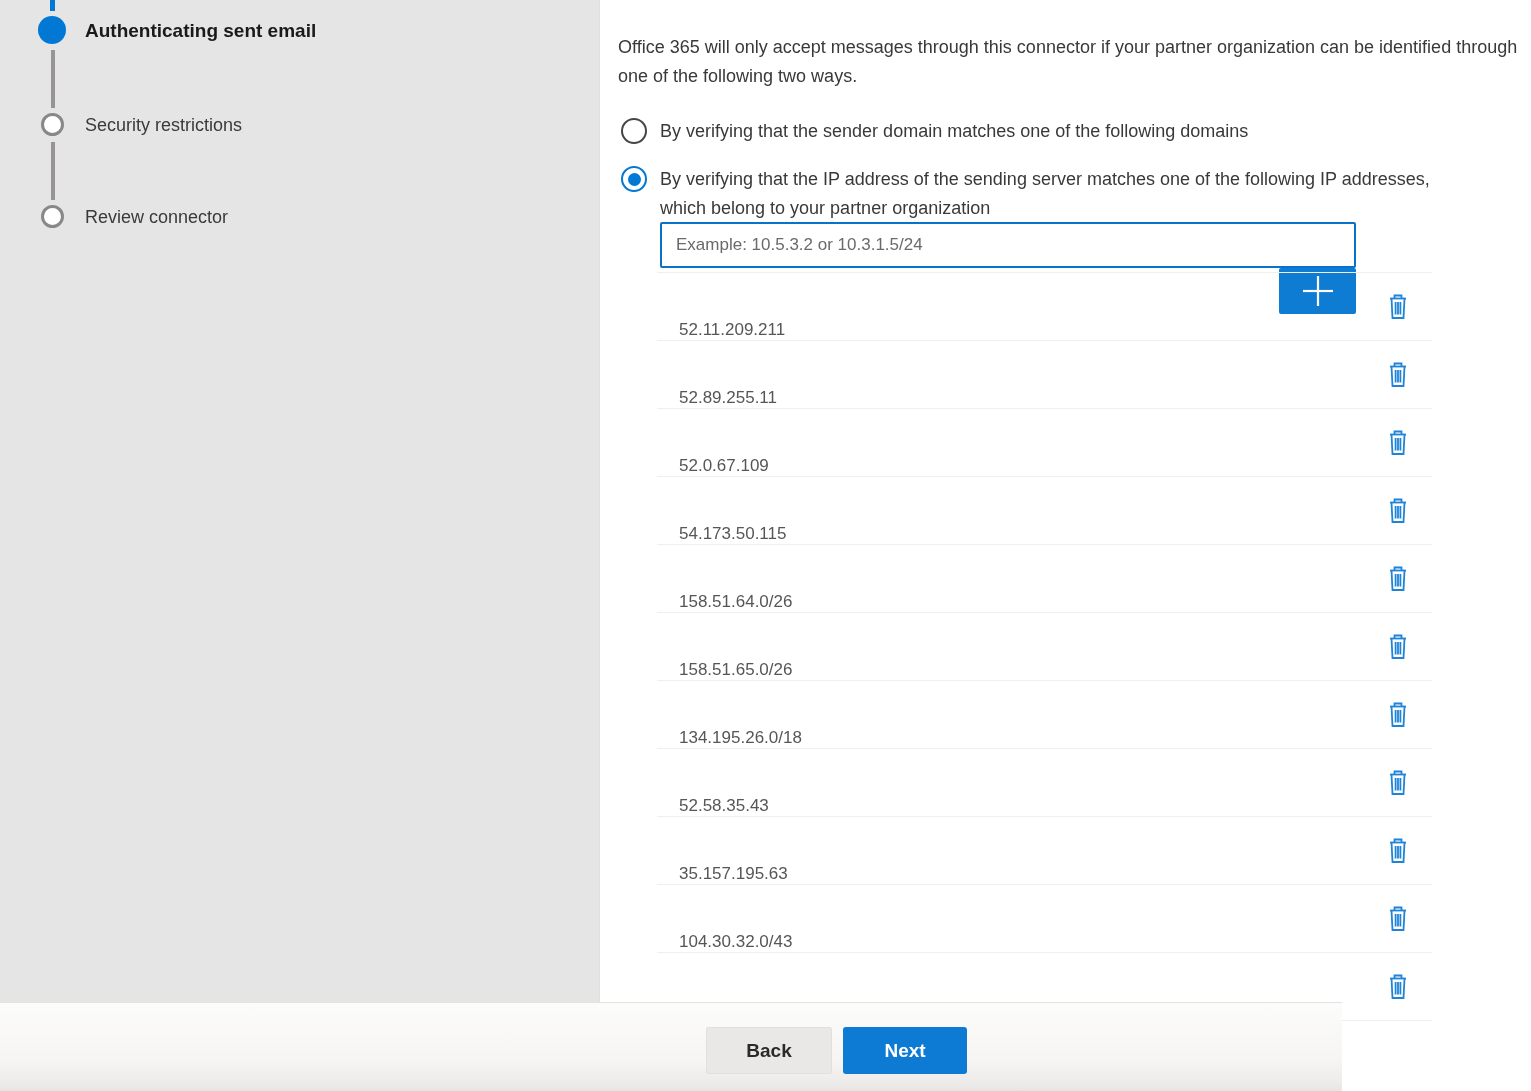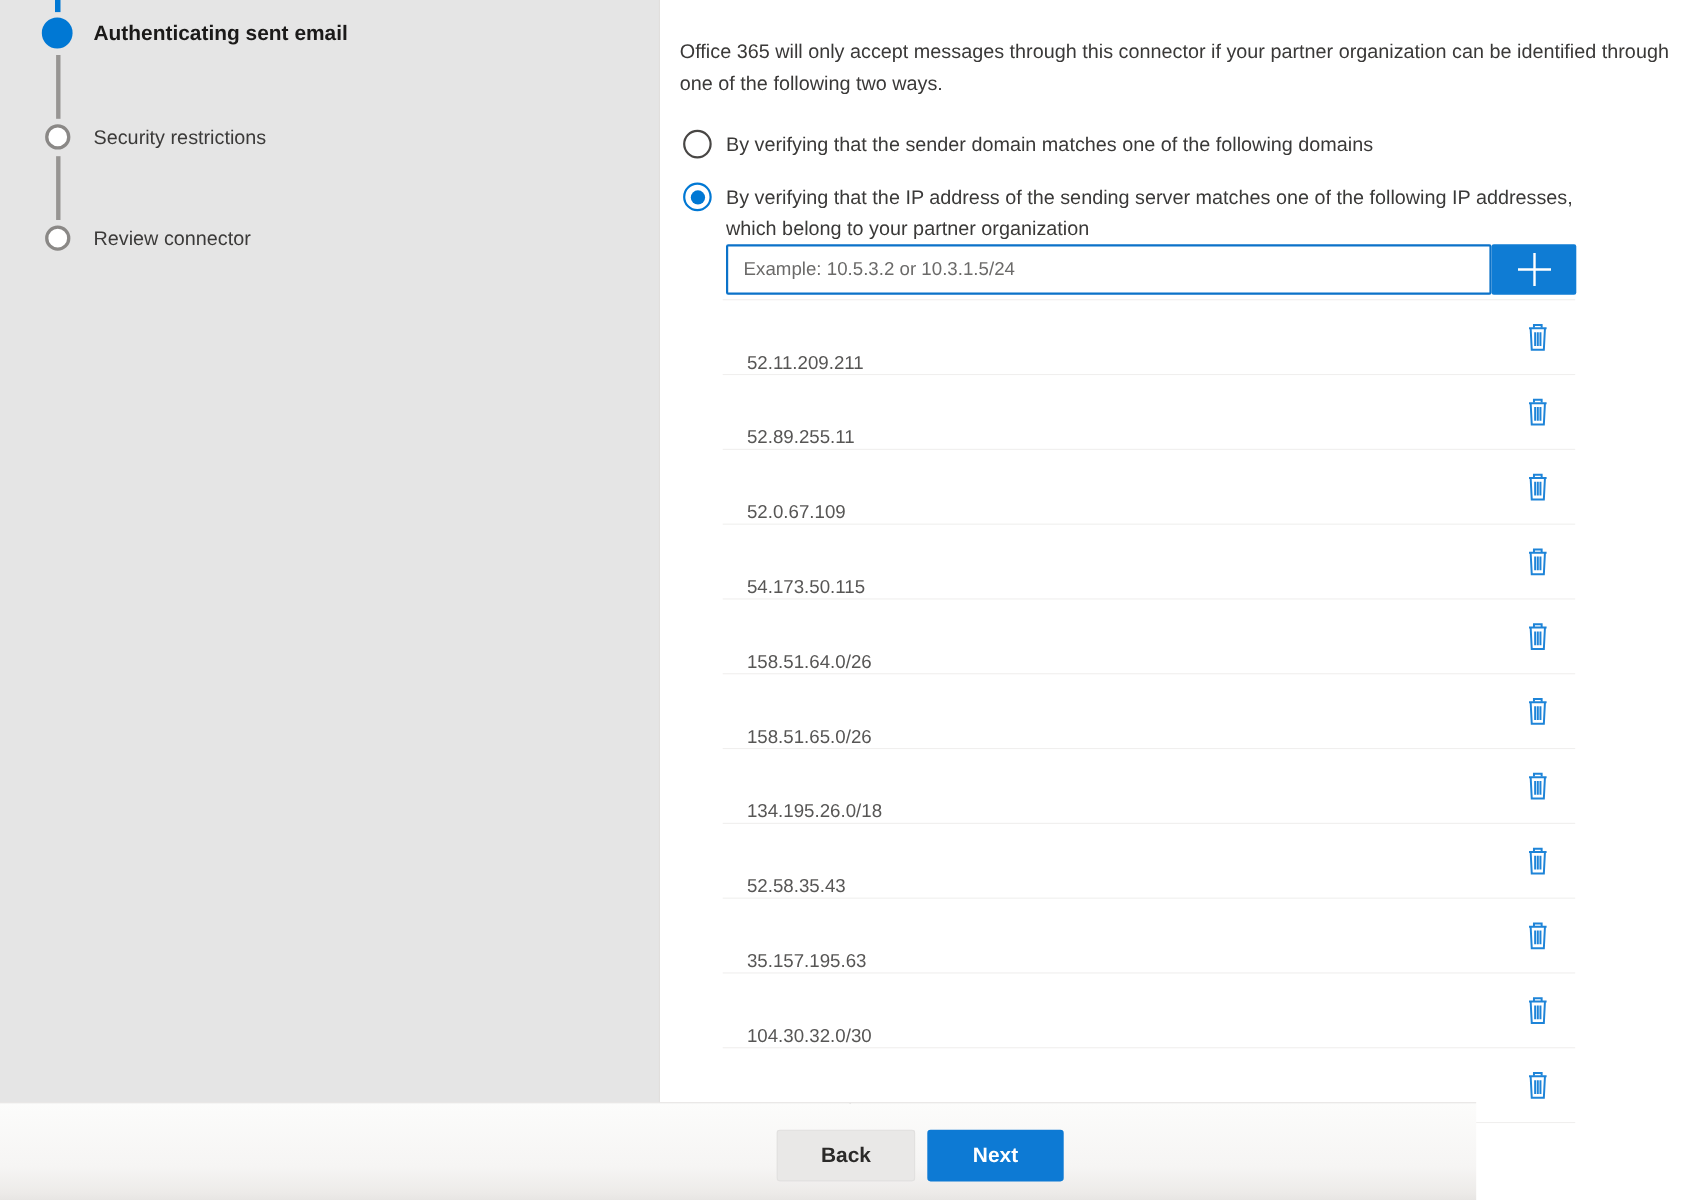--- a/index.html
+++ b/index.html
@@ -77,21 +77,21 @@
     display: flex; align-items: center; justify-content: center;
     cursor: pointer;
   }
   .radio-outer.selected { border-color: #0078d4; }
   .radio-inner { width: 13px; height: 13px; border-radius: 50%; background: #0078d4; }
   .option-label { font-size: 18px; line-height: 29px; color: #3a3938; }
   .option-row.opt2 .option-label { width: 818px; }
 
   .ip-entry {
     position: absolute; left: 113px; top: 222px;
-    display: flex; align-items: flex-end;
+    display: flex; align-items: flex-end; flex-direction: column;
   }
   .ip-input {
     width: 696px; height: 46px;
     border: 2px solid #0b72c9; border-radius: 2px;
     font-family: "Liberation Sans", "DejaVu Sans", sans-serif;
     font-size: 17px; color: #323130;
     padding: 0 14px; outline: none; background: #ffffff;
   }
   .ip-input::placeholder { color: #6b6a69; opacity: 1; }
   .add-btn {
@@ -323,21 +323,21 @@
                 <path d="M3 5.5 h16"></path>
                 <path d="M4.5 5.5 l1 19.5 h11 l1-19.5"></path>
                 <line x1="8.6" y1="9" x2="8.6" y2="21.5"></line>
                 <line x1="11" y1="9" x2="11" y2="21.5"></line>
                 <line x1="13.4" y1="9" x2="13.4" y2="21.5"></line>
               </g>
             </svg>
         </button>
       </div>
       <div class="ip-row">
-        <span class="ip-value">104.30.32.0/30</span>
+        <span class="ip-value">104.30.32.0/43</span>
         <button class="del-btn">
           <svg width="22" height="28" viewBox="0 0 22 28">
               <g fill="none" stroke="#1e84d8" stroke-width="1.8">
                 <path d="M7.5 5 V2.5 h7 V5"></path>
                 <path d="M3 5.5 h16"></path>
                 <path d="M4.5 5.5 l1 19.5 h11 l1-19.5"></path>
                 <line x1="8.6" y1="9" x2="8.6" y2="21.5"></line>
                 <line x1="11" y1="9" x2="11" y2="21.5"></line>
                 <line x1="13.4" y1="9" x2="13.4" y2="21.5"></line>
               </g>

